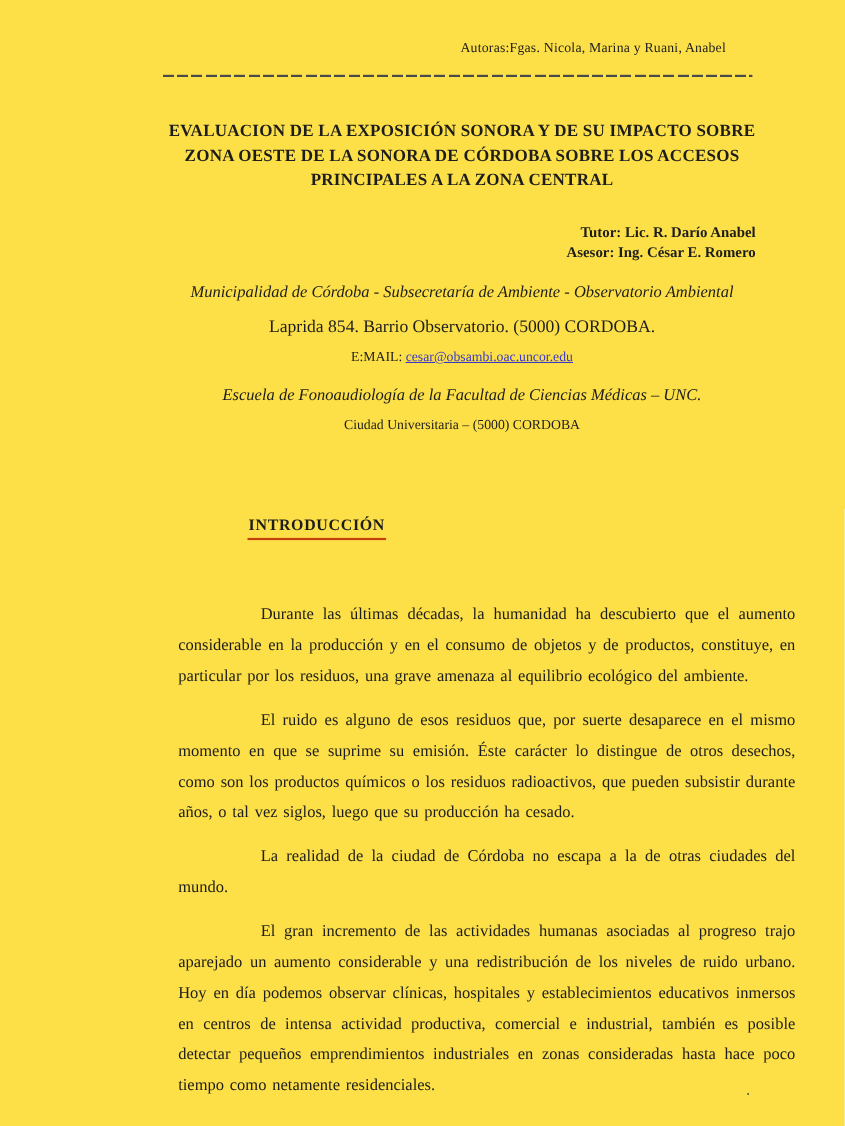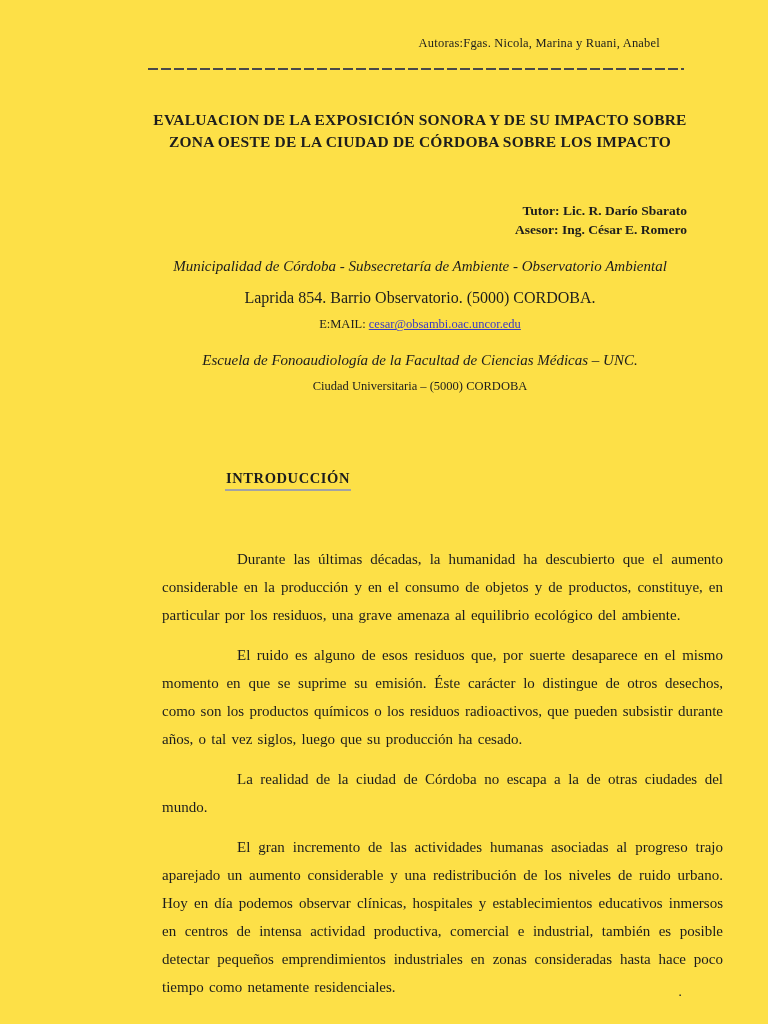--- a/index.html
+++ b/index.html
@@ -73,21 +73,21 @@
   .intro-heading {
     position: absolute;
     top: 470px;
     left: 225px;
     font-weight: bold;
     font-size: 14.5px;
     letter-spacing: 0.6px;
   }
   .intro-heading span {
     display: inline-block;
-    border-bottom: 2px solid #a3a3a3;
+    border-bottom: 2px solid #c2410c;
     padding: 0 1px 2px 1px;
   }
   .body-text {
     position: absolute;
     top: 533px;
     left: 150px;
     width: 585px;
     font-size: 15px;
     line-height: 28px;
     text-align: justify;
@@ -110,25 +110,26 @@
 <body>
 
 <div class="page">
 
   <div class="authors-line">Autoras:Fgas. Nicola, Marina y  Ruani, Anabel</div>
 
   <div class="header-rule"></div>
 
   <div class="doc-title">
     <div>EVALUACION DE LA EXPOSICIÓN SONORA Y DE SU IMPACTO SOBRE</div>
-    <div>ZONA OESTE DE LA CIUDAD DE CÓRDOBA SOBRE LOS IMPACTO</div>
+    <div>ZONA OESTE DE LA SONORA DE CÓRDOBA SOBRE LOS ACCESOS</div>
+    <div>PRINCIPALES A LA ZONA CENTRAL</div>
   </div>
 
   <div class="credits">
-    <div>Tutor: Lic. R. Darío Sbarato</div>
+    <div>Tutor: Lic. R. Darío Anabel</div>
     <div>Asesor: Ing. César E. Romero</div>
   </div>
 
   <div class="center-block org-line">Municipalidad de Córdoba - Subsecretaría de Ambiente - Observatorio Ambiental</div>
 
   <div class="center-block address-line">Laprida 854. Barrio Observatorio. (5000) CORDOBA.</div>
 
   <div class="center-block email-line">
     <span>E:MAIL:</span>
     <a class="email-link">cesar@obsambi.oac.uncor.edu</a>

